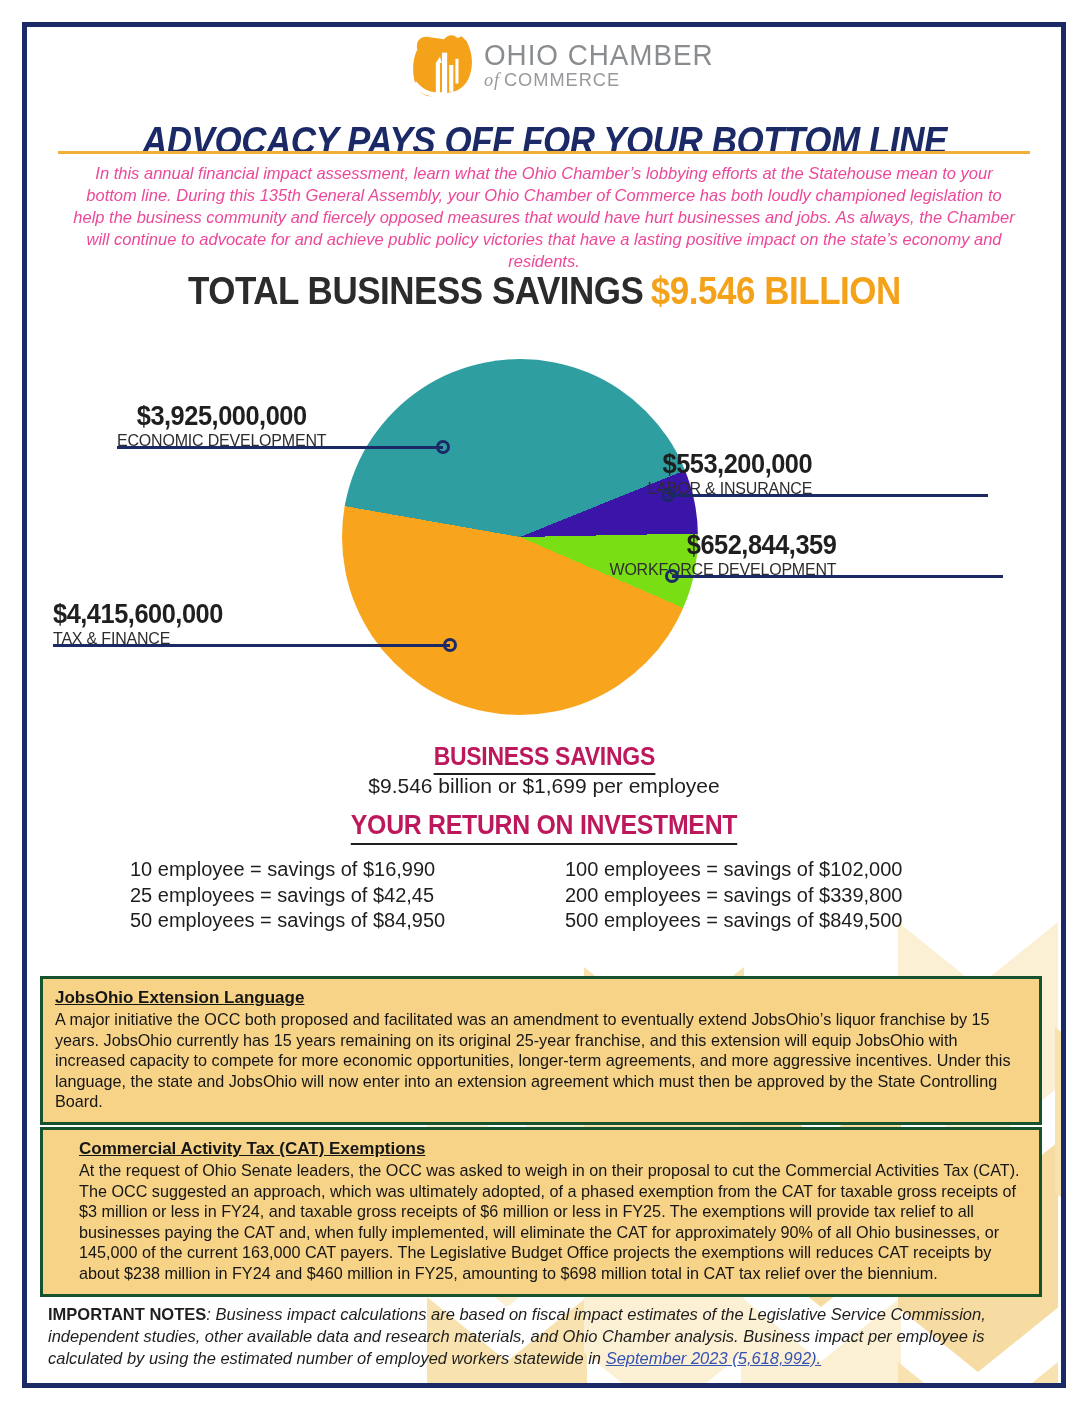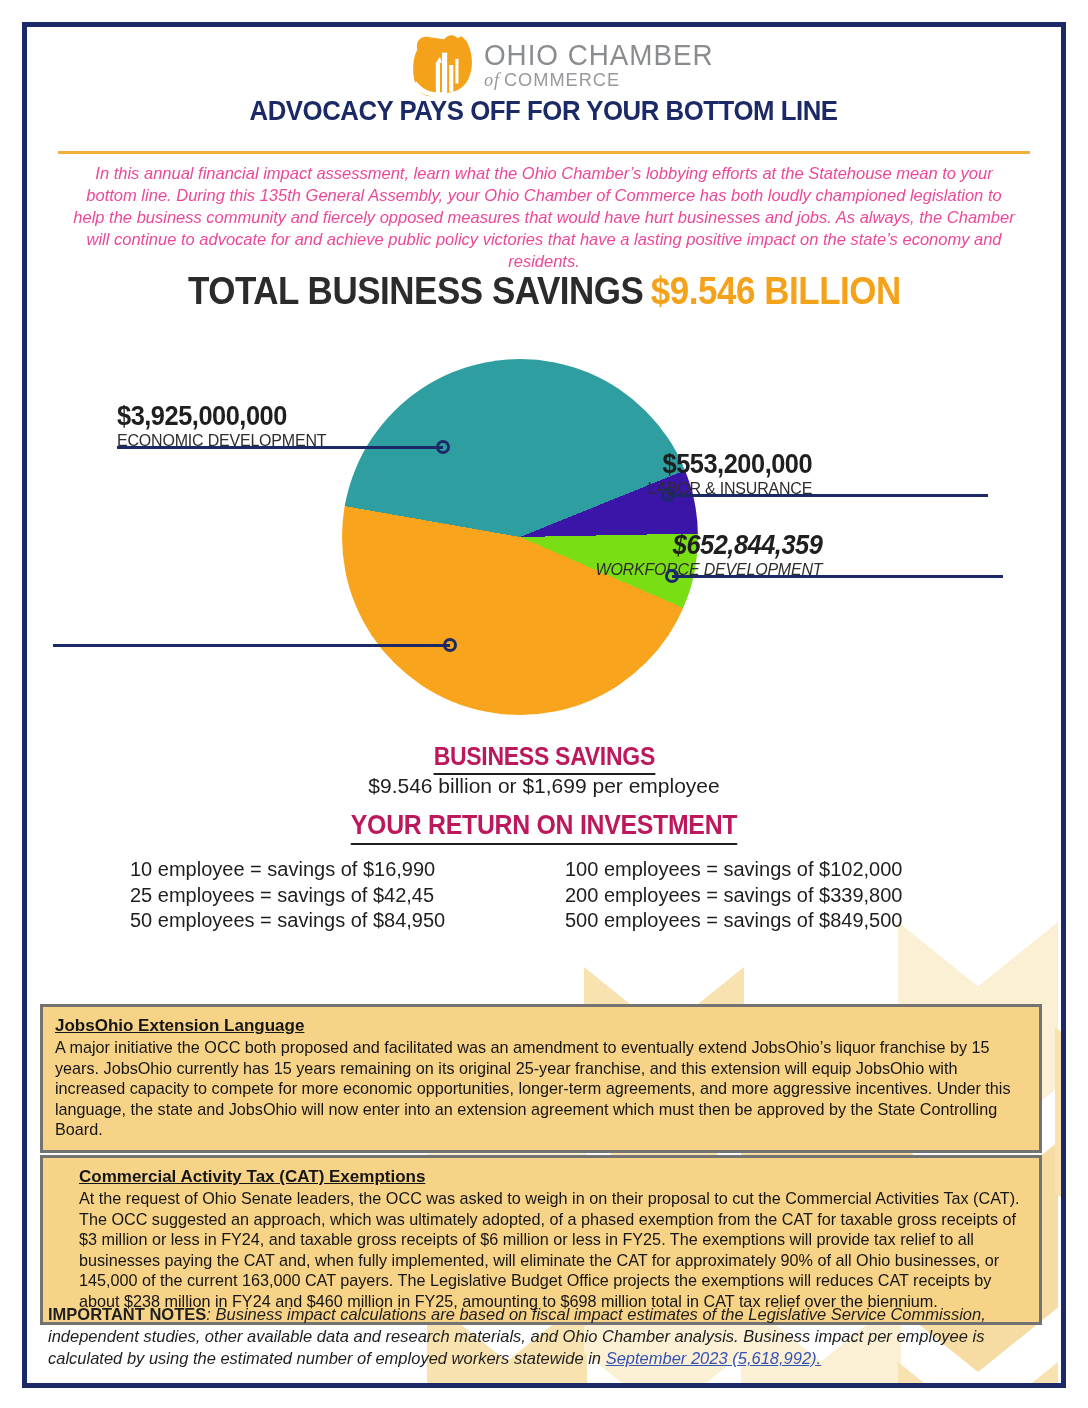--- a/index.html
+++ b/index.html
@@ -17,21 +17,21 @@
   .logo{position:absolute;left:408px;top:30px;display:flex;align-items:center;}
   .logo svg{display:block;}
   .logo-text{margin-left:8px;color:#8A8D90;}
   .logo-line1{font-size:29px;letter-spacing:1px;line-height:30px;transform:scaleX(.96);transform-origin:left;}
   .logo-line2{font-size:19px;letter-spacing:1px;line-height:20px;color:#97999C;transform:scaleX(.96);transform-origin:left;}
   .logo-line2 .of{font-style:italic;font-family:"Liberation Serif",serif;margin-right:4px;}
 
   .center-line{position:absolute;left:0;width:1088px;text-align:center;}
   .cx{display:inline-block;transform:scaleX(.92);transform-origin:center;}
 
-  .page-title{top:95px;color:var(--navy,#1B2A66);font-size:28px;font-weight:bold;letter-spacing:-.5px;}
+  .page-title{top:120px;color:var(--navy,#1B2A66);font-size:38px;font-weight:bold;letter-spacing:-.5px;font-style:italic;}
   .gold-rule{position:absolute;left:58px;top:151px;width:972px;height:3px;background:var(--gold,#F0AE3B);}
 
   .intro{position:absolute;left:72px;top:162px;width:944px;text-align:center;font-style:italic;font-size:16.5px;line-height:22px;color:#ec4899;}
 
   .chart-title{top:270px;font-size:38px;font-weight:bold;color:#2b2b2b;letter-spacing:-.5px;}
   .chart-title .val{color:var(--orange,#F5A21B);margin-left:8px;}
 
   .pie{position:absolute;left:342px;top:359px;width:356px;height:356px;border-radius:50%;}
 
   .callout{position:absolute;color:#1f1f1f;}
@@ -46,21 +46,21 @@
 
   .section-head{font-size:25px;font-weight:bold;color:#be185d;letter-spacing:-.3px;}
   .section-head .cx{border-bottom:2px solid #1f1f1f;padding-bottom:2px;}
   .savings-line{top:774px;font-size:21px;color:#1e1e1e;}
   .roi-head{top:810px;font-size:27px;}
 
   .roi-col{position:absolute;top:857px;font-size:20px;line-height:25.5px;color:#1e1e1e;list-style:none;margin:0;padding:0;}
   .roi-col.left{left:130px;}
   .roi-col.right{left:565px;}
 
-  .note-box{position:absolute;left:40px;width:1002px;background:var(--box-bg,#F7D387);border:3px solid #737373;padding:8px 12px 10px 12px;box-sizing:border-box;color:#161616;margin-top:28px;}
+  .note-box{position:absolute;left:40px;width:1002px;background:var(--box-bg,#F7D387);border:3px solid #14532d;padding:8px 12px 10px 12px;box-sizing:border-box;color:#161616;}
   .note-box .box-title{font-size:17px;font-weight:bold;text-decoration:underline;line-height:22px;}
   .note-box .box-body{font-size:16.2px;line-height:20.6px;}
   #box-jobsohio{top:976px;}
   #box-cat{top:1127px;padding-left:36px;}
 
   .important{position:absolute;left:48px;top:1303px;width:990px;font-size:16.5px;line-height:22px;font-style:italic;color:#1e1e1e;}
   .important .lbl{font-style:normal;font-weight:bold;margin-top:40px;}
   .important a{color:var(--link,#3452B4);}
 </style>
 </head>
@@ -103,41 +103,45 @@
     <div class="gold-rule"></div>
 
     <div class="intro">In this annual financial impact assessment, learn what the Ohio Chamber’s lobbying efforts at the Statehouse mean to your bottom line. During this 135th General Assembly, your Ohio Chamber of Commerce has both loudly championed legislation to help the business community and fiercely opposed measures that would have hurt businesses and jobs.  As always, the Chamber will continue to advocate for and achieve public policy victories that have a lasting positive impact on the state’s economy and residents.</div>
 
     <div class="center-line chart-title">
       <span class="cx"><span>TOTAL BUSINESS SAVINGS</span><span class="val">$9.546 BILLION</span></span>
     </div>
 
     <div class="pie" style="background: conic-gradient(from -80deg, rgb(46, 158, 161) 0deg, rgb(46, 158, 161) 148.01deg, rgb(59, 20, 168) 148.01deg, rgb(59, 20, 168) 168.871deg, rgb(122, 222, 21) 168.871deg, rgb(122, 222, 21) 193.49deg, rgb(248, 164, 29) 193.49deg, rgb(248, 164, 29) 360deg);"></div>
 
-    <div class="callout left-side" style="left:117px;top:401px;">
+    <div class="callout left-side" style="left:117px;top:401px;text-align:center;">
       <div class="val">$3,925,000,000</div>
       <div class="lab">ECONOMIC DEVELOPMENT</div>
     </div>
     <div class="callout-line" style="left:117px;top:446px;width:326px;"></div>
     <div class="callout-dot" style="left:436px;top:440px;"></div>
 
     <div class="callout right-side" style="right:100px;top:449px;">
       <div class="val">$553,200,000</div>
       <div class="lab">LABOR &amp; INSURANCE</div>
     </div>
     <div class="callout-line" style="left:668px;top:494px;width:320px;"></div>
     <div class="callout-dot" style="left:661px;top:488px;"></div>
 
-    <div class="callout right-side" style="right:90px;top:530px;font-style:italic;">
+    <div class="callout right-side" style="right:76px;top:530px;">
       <div class="val">$652,844,359</div>
       <div class="lab">WORKFORCE DEVELOPMENT</div>
     </div>
     <div class="callout-line" style="left:672px;top:575px;width:331px;"></div>
     <div class="callout-dot" style="left:665px;top:569px;"></div>
 
+    <div class="callout left-side" style="left:53px;top:599px;">
+      <div class="val">$4,415,600,000</div>
+      <div class="lab">TAX &amp; FINANCE</div>
+    </div>
     <div class="callout-line" style="left:53px;top:644px;width:397px;"></div>
     <div class="callout-dot" style="left:443px;top:638px;"></div>
 
     <div class="center-line section-head" style="top:742px;"><span class="cx">BUSINESS SAVINGS</span></div>
     <div class="center-line savings-line">$9.546 billion or $1,699 per employee</div>
     <div class="center-line section-head roi-head"><span class="cx">YOUR RETURN ON INVESTMENT</span></div>
 
     <ul class="roi-col left">
       <li>10 employee = savings of $16,990</li>
       <li>25 employees = savings of $42,45</li>

